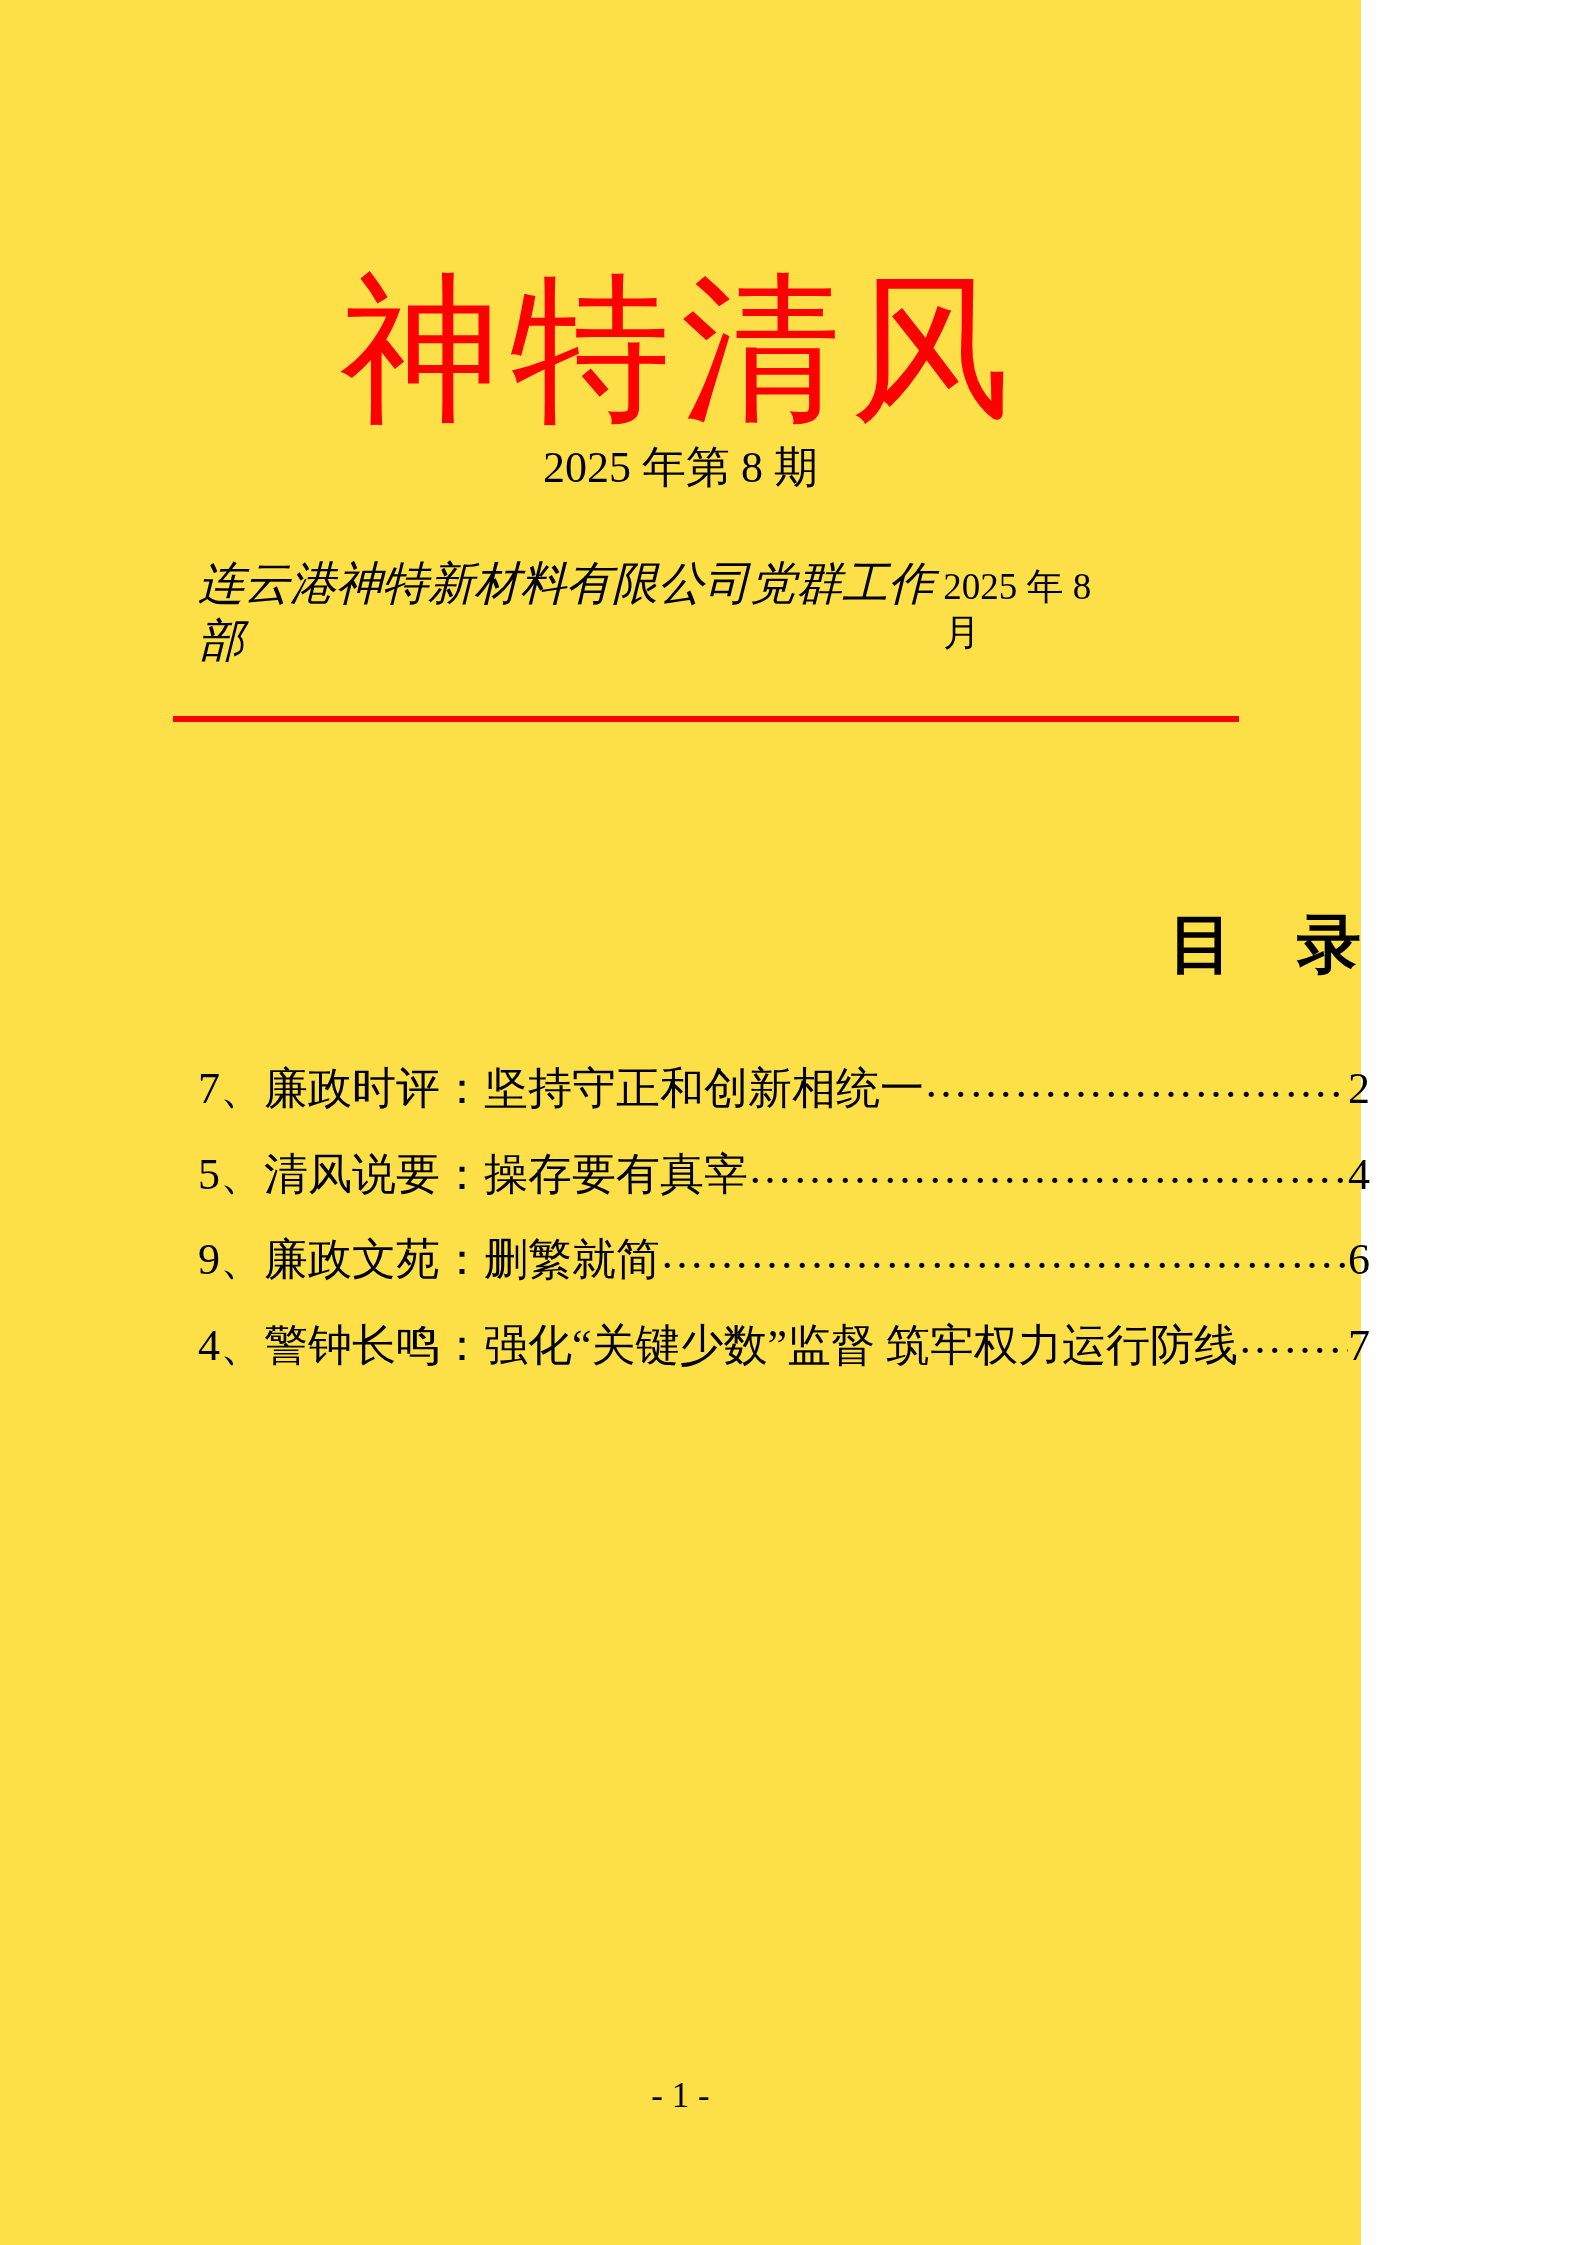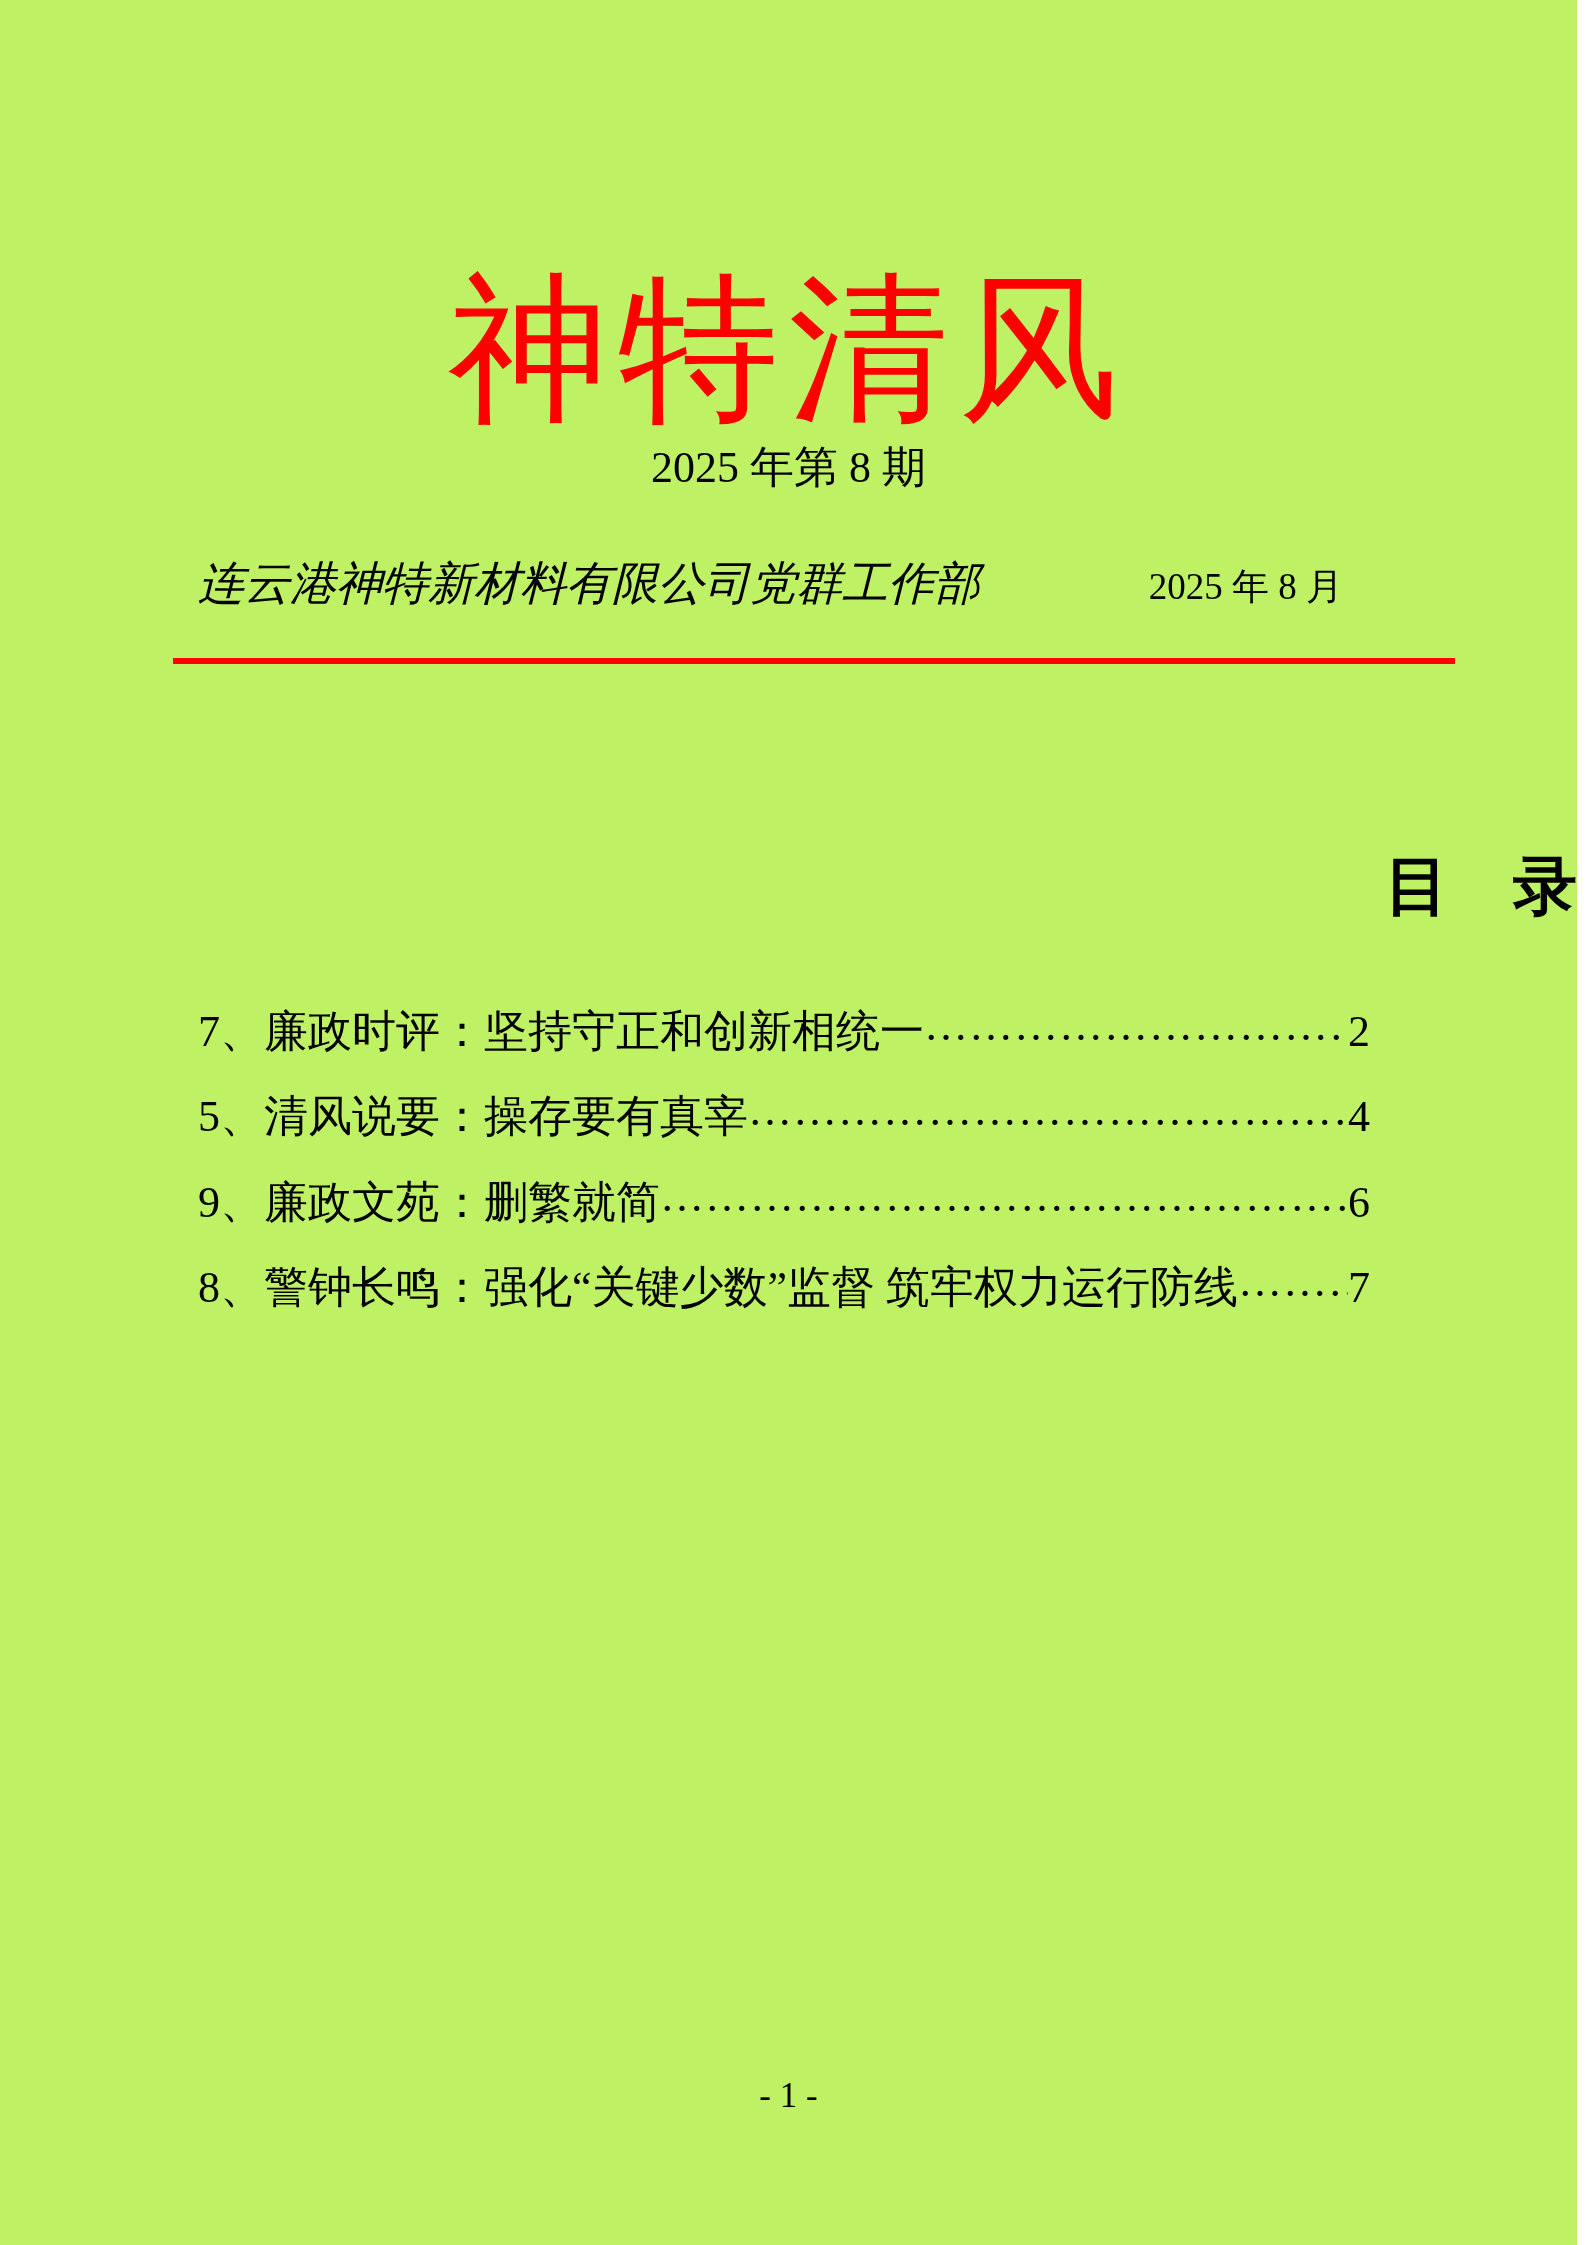--- a/index.html
+++ b/index.html
@@ -7,23 +7,23 @@
   body {
     width: 1587px;
     height: 2245px;
     position: relative;
     font-family: "Liberation Serif", "DejaVu Serif", serif;
     color: #000000;
     overflow: hidden;
   }
   .page {
     position: relative;
-    width: 1577px;
+    width: 1361px;
     height: 2245px;
-    background: #bef264;
+    background: #fde047;
   }
   .masthead-title {
     padding-top: 258px;
     text-align: center;
     font-size: 160px;
     line-height: 1.15;
     letter-spacing: 10px;
     color: #ff0000;
     font-weight: normal;
     white-space: nowrap;
@@ -129,21 +129,21 @@
 
     <div class="toc-entry">
       <span class="toc-entry-label">9、廉政文苑：删繁就简</span>
       <span class="toc-leader">
         <span>………………………………………………………………………………………………</span>
       </span>
       <span class="toc-page-number">6</span>
     </div>
 
     <div class="toc-entry">
-      <span class="toc-entry-label">8、警钟长鸣：强化“关键少数”监督 筑牢权力运行防线</span>
+      <span class="toc-entry-label">4、警钟长鸣：强化“关键少数”监督 筑牢权力运行防线</span>
       <span class="toc-leader">
         <span>………………………………………………………………………………………………</span>
       </span>
       <span class="toc-page-number">7</span>
     </div>
 
   </div>
 
   <div class="footer-page-number">- 1 -</div>
 

